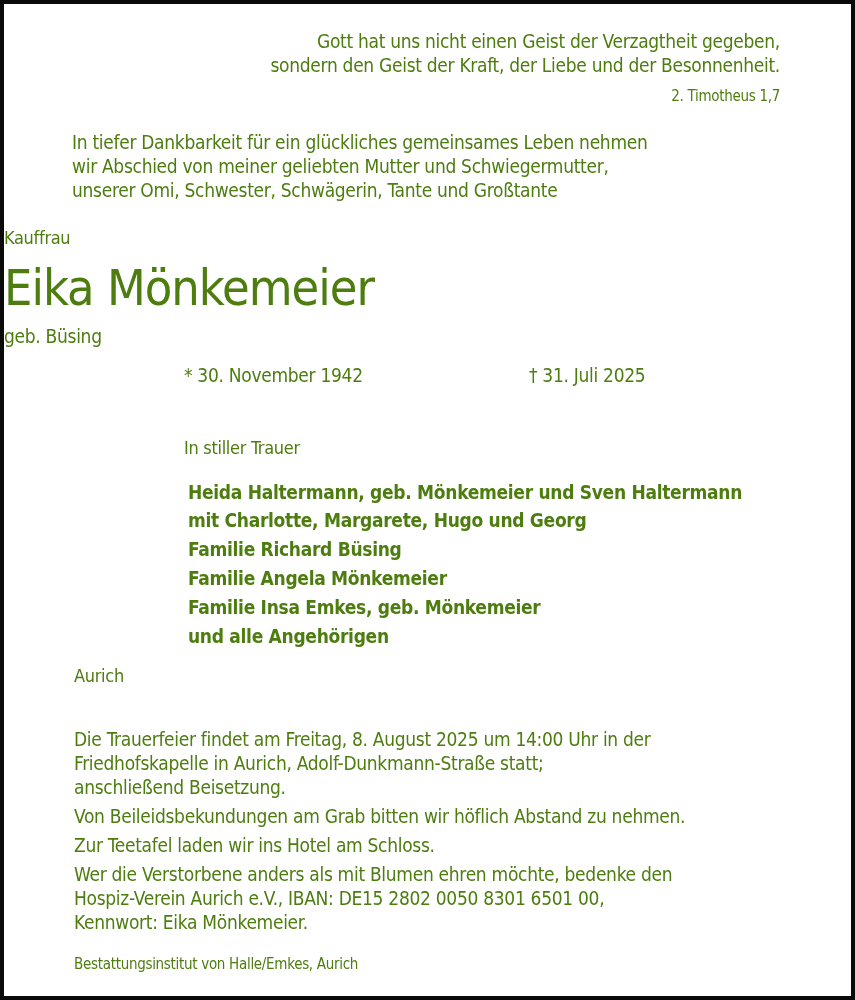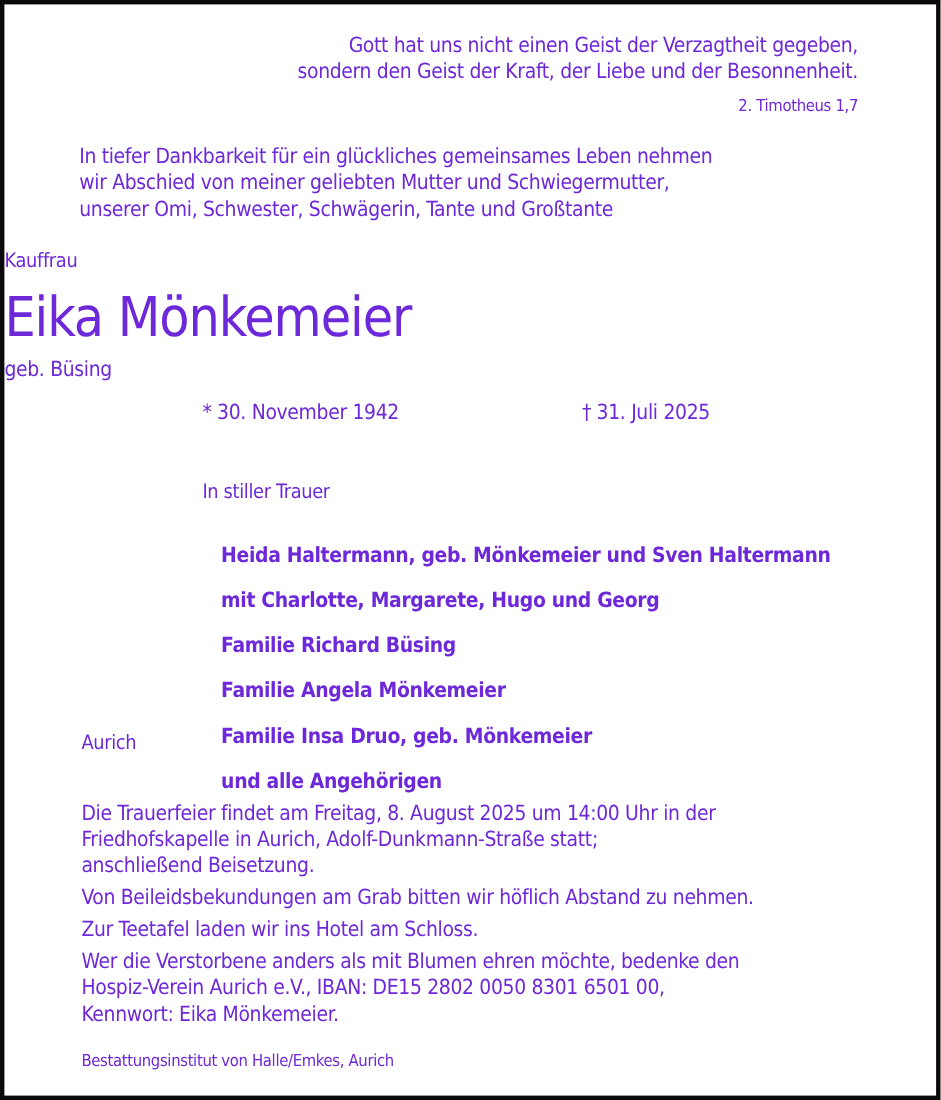--- a/index.html
+++ b/index.html
@@ -3,21 +3,21 @@
   <meta charset="utf-8">
   <style>
     html, body { margin: 0; padding: 0; background: #ffffff; }
     body { width: 855px; height: 1000px; overflow: hidden; }
     .frame {
       position: relative;
       box-sizing: border-box;
       width: 855px; height: 1000px;
       border: 4px solid #0a0a0a;
       background: #ffffff;
-      color: #6d28d9;
+      color: #4d7c0f;
       font-family: "DejaVu Sans", "Liberation Sans", sans-serif;
       font-stretch: condensed;
     }
     .abs { position: absolute; white-space: nowrap; }
     .t19 { font-size: 19px; line-height: 24px; letter-spacing: -0.3px; }
     .t18 { font-size: 18px; line-height: 24px; letter-spacing: -0.3px; }
     .t15 { font-size: 15px; line-height: 20px; letter-spacing: -0.3px; }
 
     .verse { right: 71px; top: 25px; text-align: right; }
     .verse-ref { right: 71px; top: 82px; text-align: center; }
@@ -28,21 +28,21 @@
       top: 252px;
       font-size: 50px; line-height: 64px;
       letter-spacing: -1px;
       font-weight: 500;
     }
     .born-name { top: 320px; }
     .birth { left: 180px; top: 359px; text-align: right; }
     .death { left: 525px; top: 359px; }
     .mourning-label { left: 180px; top: 432px; }
     .mourners { left: 180px; top: 472px; font-weight: bold; }
-    .mourners div { margin: 17px; }
+    .mourners div { margin: 4px; }
     .mourners .gap { margin-top: 5px; }
     .place { left: 70px; top: 660px; }
     .service { left: 70px; top: 723px; }
     .service p { margin: 0 0 5px 0; }
     .undertaker { left: 70px; top: 950px; }
   </style>
 </head>
 <body>
 
 <div class="frame">
@@ -66,21 +66,21 @@
   <div class="abs birth t19">* 30. November 1942</div>
   <div class="abs death t19">† 31. Juli 2025</div>
 
   <div class="abs mourning-label t18">In stiller Trauer</div>
 
   <div class="abs mourners t19">
     <div>Heida Haltermann, geb. Mönkemeier und Sven Haltermann</div>
     <div>mit Charlotte, Margarete, Hugo und Georg</div>
     <div class="gap">Familie Richard Büsing</div>
     <div class="gap">Familie Angela Mönkemeier</div>
-    <div class="gap">Familie Insa Druo, geb. Mönkemeier</div>
+    <div class="gap">Familie Insa Emkes, geb. Mönkemeier</div>
     <div class="gap">und alle Angehörigen</div>
   </div>
 
   <div class="abs place t18">Aurich</div>
 
   <div class="abs service t19">
     <p>
       <span>Die Trauerfeier findet am Freitag, 8. August 2025 um 14:00 Uhr in der</span><br>
       <span>Friedhofskapelle in Aurich, Adolf-Dunkmann-Straße statt;</span><br>
       <span>anschließend Beisetzung.</span>

